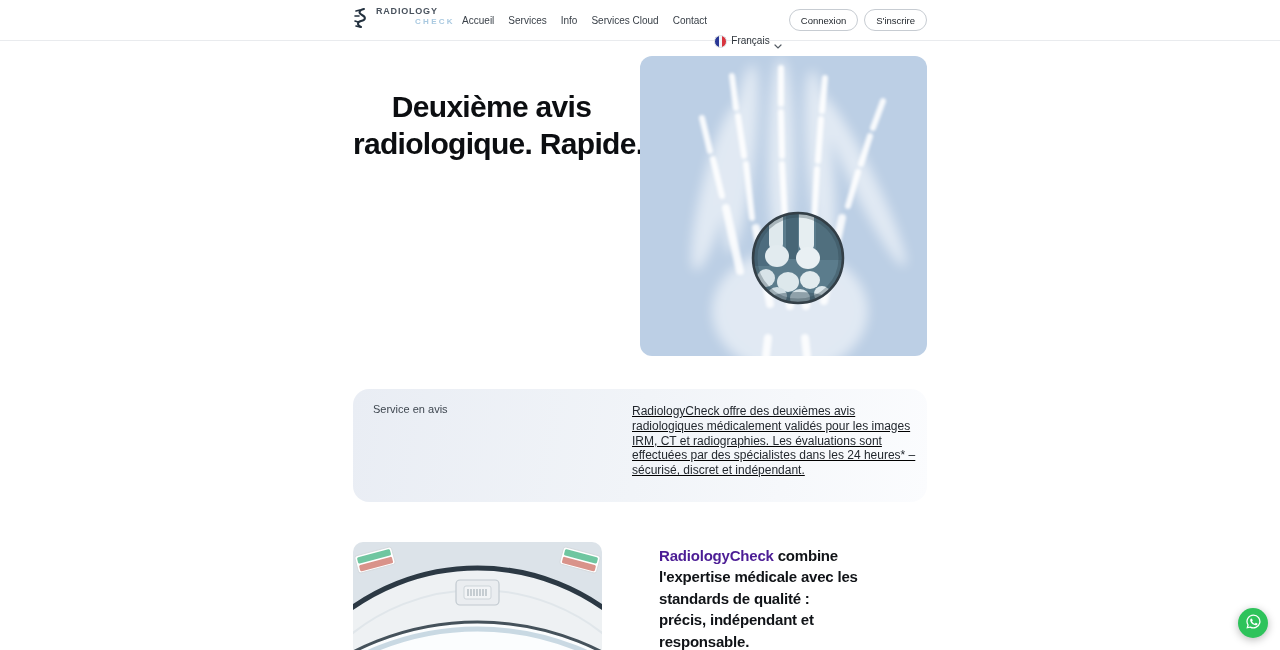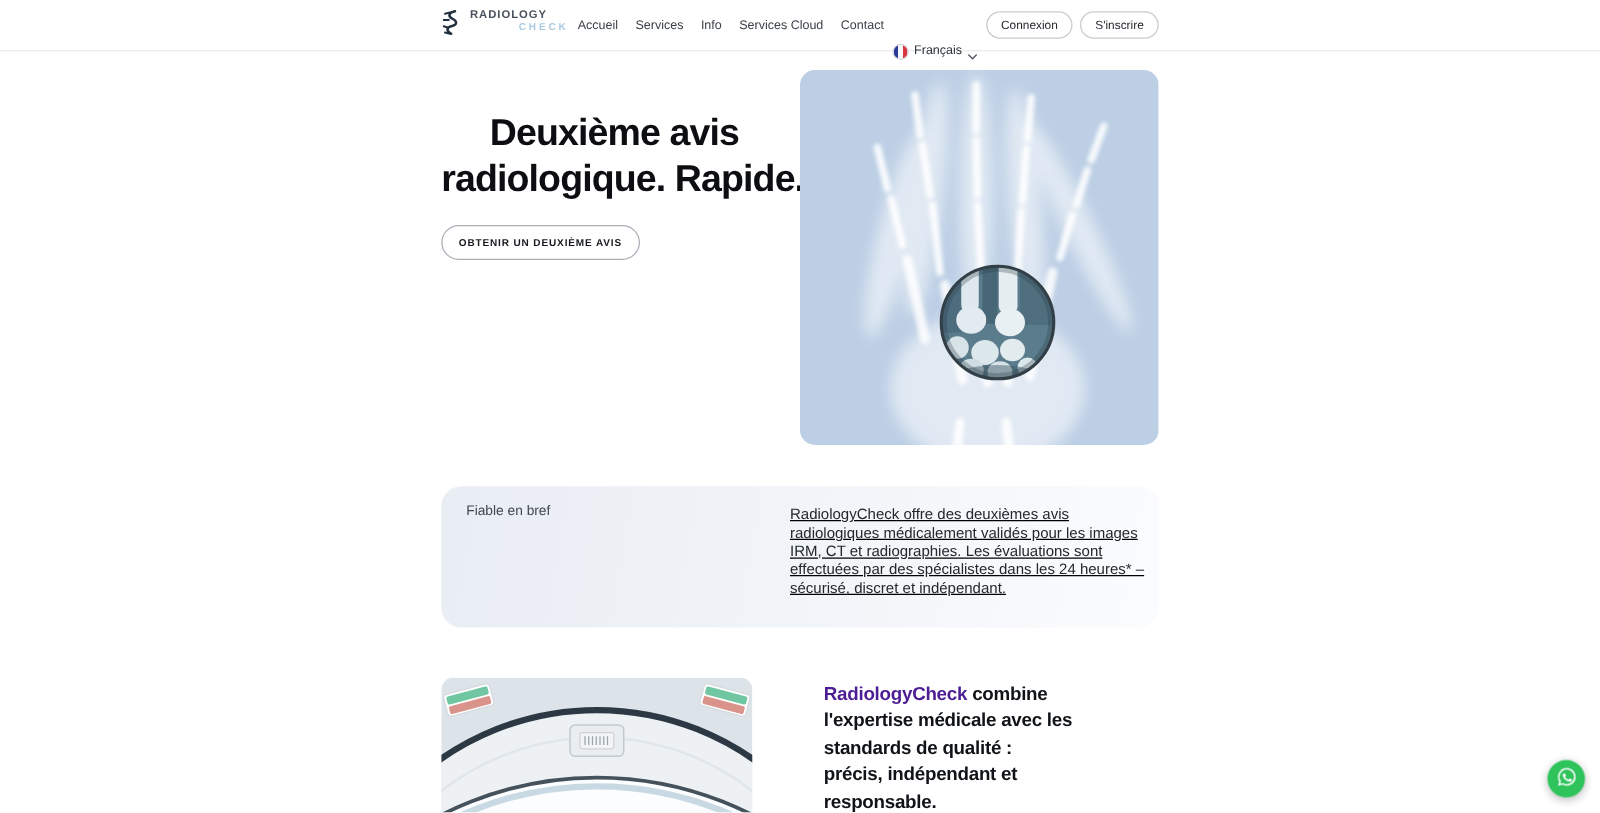--- a/index.html
+++ b/index.html
@@ -104,21 +104,20 @@
 </header>
 
 <main class="container">
 
   <section class="hero">
     <div class="hero-left">
       <h1>
         <span>Deuxième avis</span>
         <span>radiologique. Rapide.</span>
       </h1>
-      <button class="cta">OBTENIR UN DEUXIÈME AVIS</button>
     </div>
 
     <div class="hero-image">
       <svg width="287" height="300" viewBox="0 0 287 300">
         <defs>
           <filter id="blurBig" x="-40%" y="-40%" width="180%" height="180%">
               <feGaussianBlur stdDeviation="6"></feGaussianBlur>
             </filter>
           <filter id="blurSmall" x="-40%" y="-40%" width="180%" height="180%">
               <feGaussianBlur stdDeviation="1.8"></feGaussianBlur>
@@ -174,21 +173,21 @@
           <ellipse cx="158" cy="252" rx="42" ry="16" fill="#3a5260" opacity="0.45"></ellipse>
           <circle cx="158" cy="202" r="44" fill="none" stroke="#2c3e49" stroke-width="7" opacity="0.3"></circle>
         </g>
         <circle cx="158" cy="202" r="45" fill="none" stroke="#333f47" stroke-width="2.5"></circle>
       </svg>
     </div>
   </section>
 
   <section class="card">
     <div class="card-left">
-      <div class="eyebrow">Fiable en bref</div>
+      <div class="eyebrow">Service en avis</div>
     </div>
     <div class="card-right">
       <p class="card-desc">RadiologyCheck offre des deuxièmes avis radiologiques médicalement validés pour les images IRM, CT et radiographies. Les évaluations sont effectuées par des spécialistes dans les 24 heures* – sécurisé, discret et indépendant.</p>
     </div>
   </section>
 
   <section class="about">
     <div class="about-image">
       <svg width="249" height="110" viewBox="0 0 249 110">
         <rect width="249" height="110" fill="#dce3e9"></rect>

